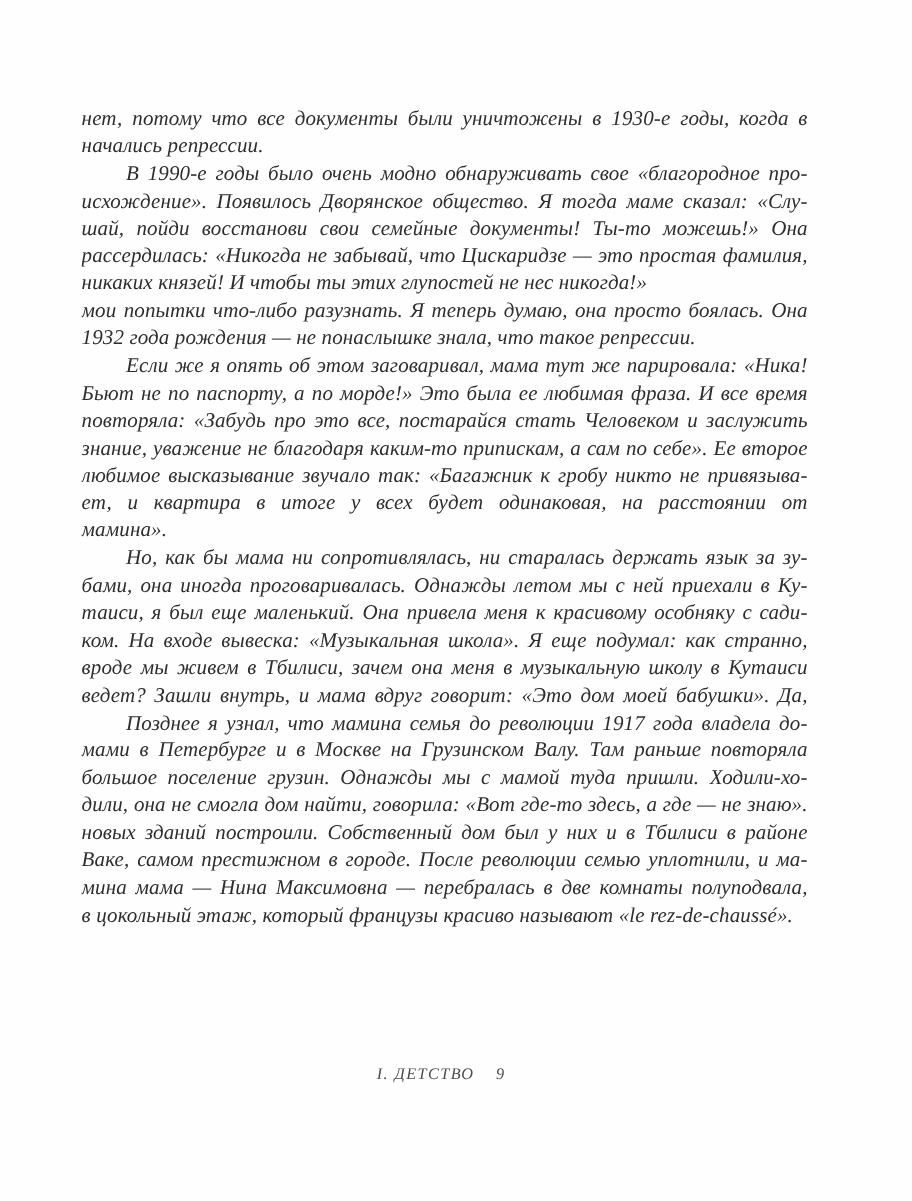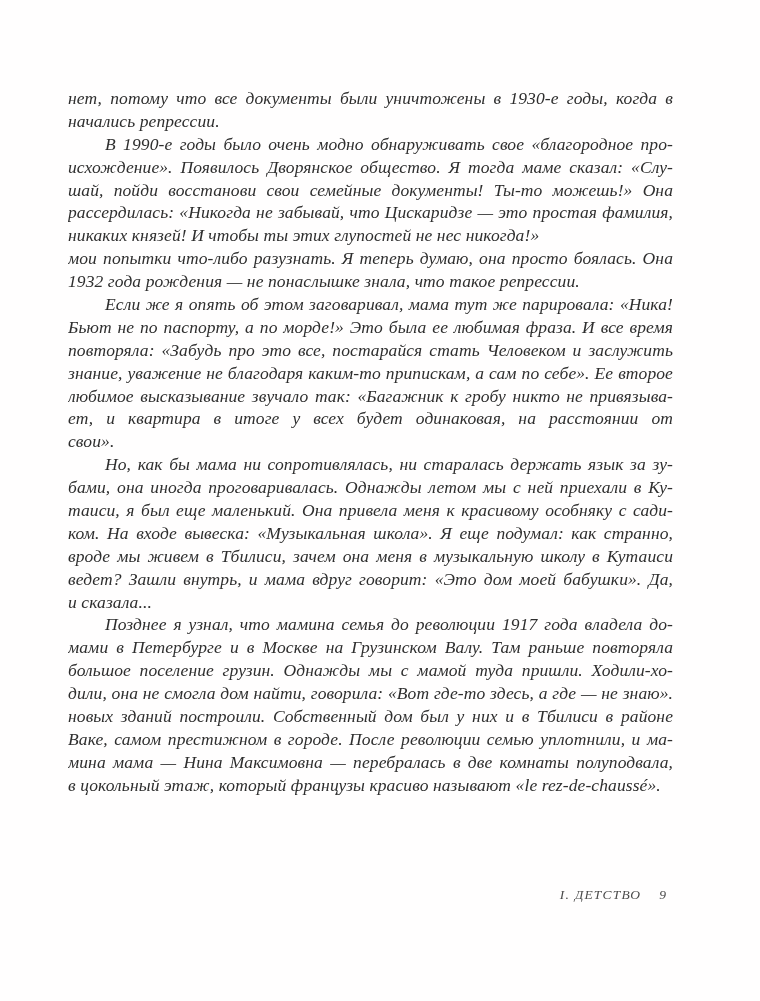--- a/index.html
+++ b/index.html
@@ -41,21 +41,21 @@
     padding-left: 37px;
   }
   .line.last {
     text-align-last: left;
   }
   .running-footer {
     position: absolute;
     left: 68px;
     top: 886px;
     width: 598px;
-    text-align: right;
+    text-align: center;
     color: #4c4c4c;
     font-size: 13.5px;
     line-height: 18px;
   }
   .running-footer .chapter {
     letter-spacing: 1.2px;
   }
   .running-footer .page-number {
     display: inline-block;
     margin-left: 18px;
@@ -82,30 +82,29 @@
         <div class="line">мои попытки что-либо разузнать. Я теперь думаю, она просто боялась. Она же</div>
         <div class="line last">1932 года рождения — не понаслышке знала, что такое репрессии.</div>
       </div>
       <div class="paragraph">
         <div class="line indent">Если же я опять об этом заговаривал, мама тут же парировала: «Ника!</div>
         <div class="line">Бьют не по паспорту, а по морде!» Это была ее любимая фраза. И все время</div>
         <div class="line">повторяла: «Забудь про это все, постарайся стать Человеком и заслужить при-</div>
         <div class="line">знание, уважение не благодаря каким-то припискам, а сам по себе». Ее второе</div>
         <div class="line">любимое высказывание звучало так: «Багажник к гробу никто не привязыва-</div>
         <div class="line">ет, и квартира в итоге у всех будет одинаковая, на расстоянии от поверхности</div>
-        <div class="line last">свои».</div>
+        <div class="line last">мамина».</div>
       </div>
       <div class="paragraph">
         <div class="line indent">Но, как бы мама ни сопротивлялась, ни старалась держать язык за зу-</div>
         <div class="line">бами, она иногда проговаривалась. Однажды летом мы с ней приехали в Ку-</div>
         <div class="line">таиси, я был еще маленький. Она привела меня к красивому особняку с сади-</div>
         <div class="line">ком. На входе вывеска: «Музыкальная школа». Я еще подумал: как странно,</div>
         <div class="line">вроде мы живем в Тбилиси, зачем она меня в музыкальную школу в Кутаиси</div>
         <div class="line">ведет? Зашли внутрь, и мама вдруг говорит: «Это дом моей бабушки». Да, так</div>
-        <div class="line last">и сказала...</div>
       </div>
       <div class="paragraph">
         <div class="line indent">Позднее я узнал, что мамина семья до революции 1917 года владела до-</div>
         <div class="line">мами в Петербурге и в Москве на Грузинском Валу. Там раньше повторяла</div>
         <div class="line">большое поселение грузин. Однажды мы с мамой туда пришли. Ходили-хо-</div>
         <div class="line">дили, она не смогла дом найти, говорила: «Вот где-то здесь, а где — не знаю».</div>
         <div class="line">новых зданий построили. Собственный дом был у них и в Тбилиси в районе</div>
         <div class="line">Ваке, самом престижном в городе. После революции семью уплотнили, и ма-</div>
         <div class="line">мина мама — Нина Максимовна — перебралась в две комнаты полуподвала,</div>
         <div class="line last">в цокольный этаж, который французы красиво называют «le rez-de-chaussé».</div>

